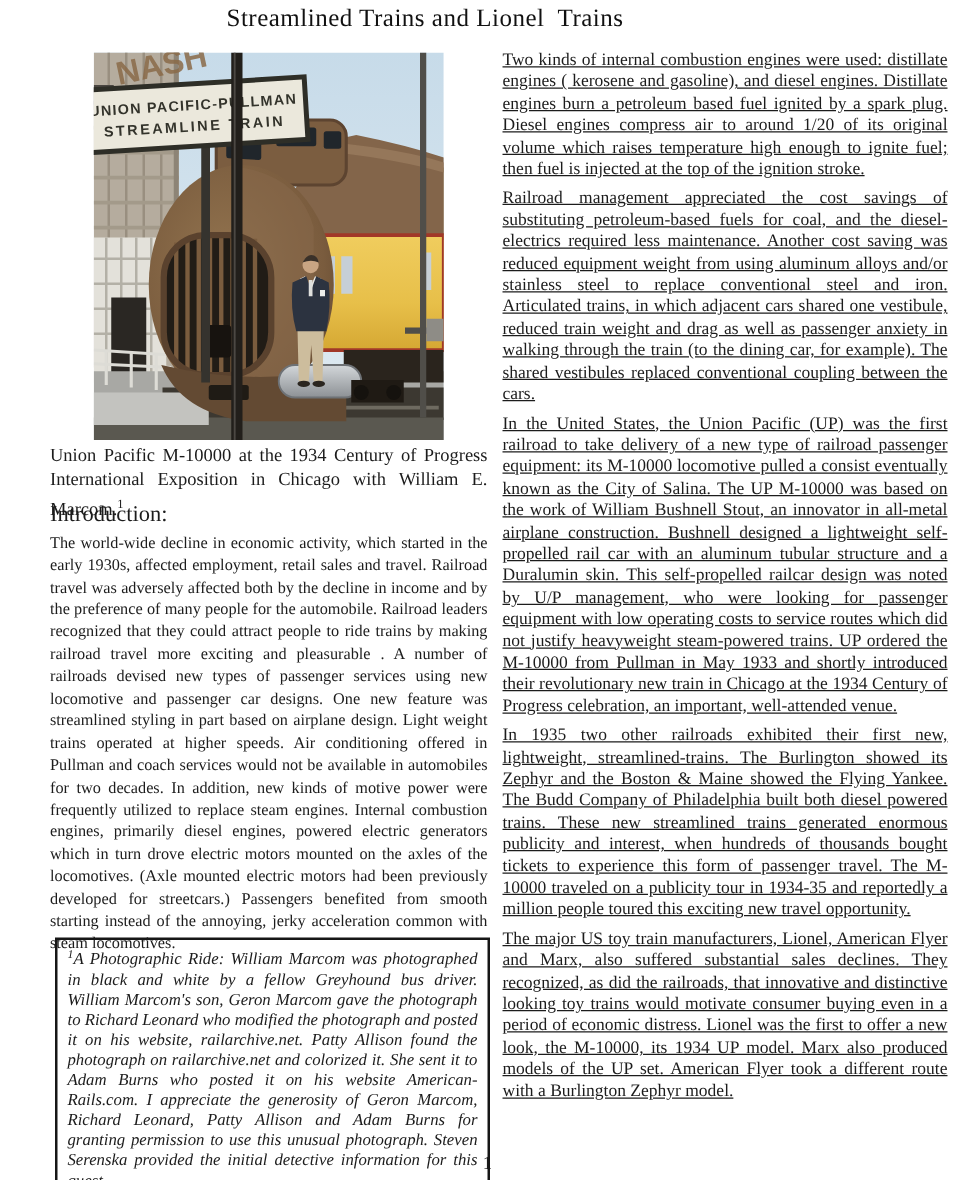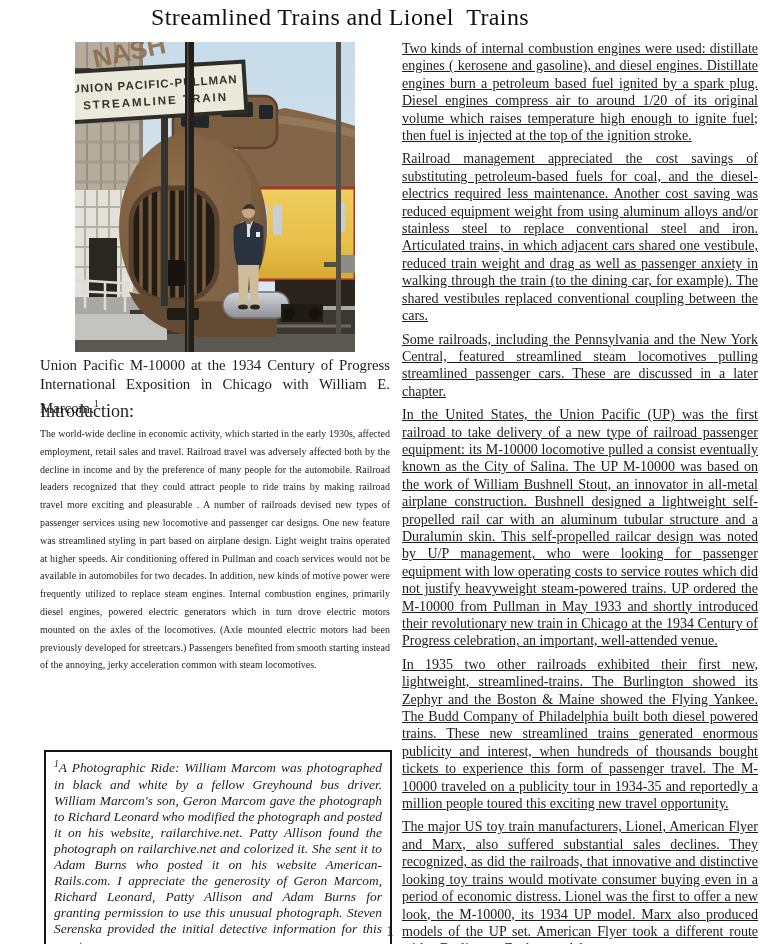--- a/index.html
+++ b/index.html
@@ -3,33 +3,33 @@
 <meta charset="utf-8">
 <style>
   html,body{margin:0;padding:0;}
   body{
     width:780px;height:944px;position:relative;overflow:hidden;
     background:#ffffff;color:#1c1c1c;
     font-family:"Liberation Serif", serif;
   }
   .title{
     position:absolute;top:4px;left:0;width:680px;text-align:center;
-    font-size:24px;letter-spacing:.4px;white-space:pre;color:#111;
+    font-size:20px;letter-spacing:.4px;white-space:pre;color:#111;
   }
   .photo{position:absolute;left:75px;top:42px;width:280px;height:310px;}
   .photo svg{display:block;width:280px;height:310px;}
   .caption{
     position:absolute;left:40px;top:356px;width:350px;
     font-weight:normal;font-size:14.8px;line-height:19px;text-align:justify;
   }
   .caption sup{font-size:10px;}
   .intro-heading{position:absolute;left:40px;top:401px;font-size:18px;text-align:center;}
   .intro-para{
     position:absolute;left:40px;top:425px;width:350px;
-    font-size:10px;line-height:17.8px;text-align:justify;
+    font-size:13px;line-height:17.8px;text-align:justify;
   }
   .footnote-box{
     position:absolute;left:44px;top:750px;width:328px;
     border:2px solid #161616;padding:4px 8px 6px 8px;
     font-style:italic;font-size:13.4px;line-height:16.1px;text-align:justify;
   }
   .footnote-box sup{font-size:9.5px;}
   .right-col{
     position:absolute;left:402px;top:40px;width:356px;
     font-size:14px;line-height:17.4px;text-align:justify;
@@ -212,19 +212,18 @@
 
 <div class="intro-para">The world-wide decline in economic activity, which started in the early 1930s, affected employment, retail sales and travel. Railroad travel was adversely affected both by the decline in income and by the preference of many people for the automobile. Railroad leaders recognized that they could attract people to ride trains by making railroad travel more exciting and pleasurable . A number of railroads devised new types of passenger services using new locomotive and passenger car designs. One new feature was streamlined styling in part based on airplane design. Light weight trains operated at higher speeds. Air conditioning offered in Pullman and coach services would not be available in automobiles for two decades. In addition, new kinds of motive power were frequently utilized to replace steam engines. Internal combustion engines, primarily diesel engines, powered electric generators which in turn drove electric motors mounted on the axles of the locomotives. (Axle mounted electric motors had been previously developed for streetcars.) Passengers benefited from smooth starting instead of the annoying, jerky acceleration common with steam locomotives.</div>
 
 <div class="footnote-box">
   <sup>1</sup><span>A Photographic Ride: William Marcom was photographed in black and white by a fellow Greyhound bus driver. William Marcom's son, Geron Marcom gave the photograph to Richard Leonard who modified the photograph and posted it on his website, railarchive.net. Patty Allison found the photograph on railarchive.net and colorized it.  She sent it to Adam Burns who posted it on his website American-Rails.com.  I appreciate the generosity of Geron Marcom, Richard Leonard, Patty Allison and Adam Burns for granting permission to use this unusual photograph. Steven Serenska provided the initial detective information for this quest.</span>
 </div>
 
 <div class="right-col">
   <p>Two kinds of internal combustion engines were used: distillate engines ( kerosene and gasoline), and diesel engines. Distillate engines burn a petroleum based fuel ignited by a spark plug.  Diesel engines compress air to around 1/20 of its original volume which raises temperature high enough to ignite fuel; then fuel is injected at the top of the ignition stroke.</p>
   <p>Railroad management appreciated the cost savings of substituting petroleum-based fuels for coal, and the diesel-electrics required less maintenance.  Another cost saving was reduced equipment weight from using aluminum alloys and/or stainless steel to replace conventional steel and iron. Articulated trains, in which adjacent cars shared one vestibule, reduced train weight and drag as well as passenger anxiety in walking through the train (to the dining car, for example).  The shared vestibules replaced conventional coupling between the cars.</p>
-  <p>Some railroads, including the Pennsylvania and the New York Central, featured streamlined steam locomotives pulling streamlined passenger cars. These are discussed in a later chapter.</p>
   <p>In the United States, the Union Pacific (UP) was the first railroad to take delivery of a new type of railroad passenger equipment: its M-10000 locomotive pulled a consist eventually known as the City of Salina. The UP M-10000 was based on the work of William Bushnell Stout, an innovator in all-metal airplane construction. Bushnell designed a lightweight self-propelled rail car with an aluminum tubular structure and a Duralumin skin. This self-propelled railcar design was noted by U/P management, who were looking for passenger equipment with low operating costs to service routes which did not justify heavyweight steam-powered trains. UP ordered the M-10000 from Pullman in May 1933 and shortly introduced their revolutionary new  train in Chicago at the 1934 Century of Progress celebration, an important, well-attended venue.</p>
   <p>In 1935 two other railroads exhibited their first new, lightweight, streamlined-trains. The Burlington showed its Zephyr and the Boston &amp; Maine showed the Flying Yankee. The Budd Company of Philadelphia built both diesel powered trains. These new streamlined trains generated enormous publicity and interest, when hundreds of thousands bought tickets to experience this form of passenger travel. The M-10000 traveled on a publicity tour in 1934-35 and reportedly a million people toured this exciting new travel opportunity.</p>
   <p>The major US toy train manufacturers, Lionel,  American Flyer and Marx, also suffered substantial sales declines. They recognized, as did the railroads, that  innovative and distinctive looking toy trains would motivate consumer buying even in a period of economic distress. Lionel was the first to offer a new look, the  M-10000, its 1934 UP model. Marx also produced models of the UP set. American Flyer took a different route with a Burlington Zephyr model.</p>
 </div>
 
 <div class="page-num">1</div>
 
 </body></html>

